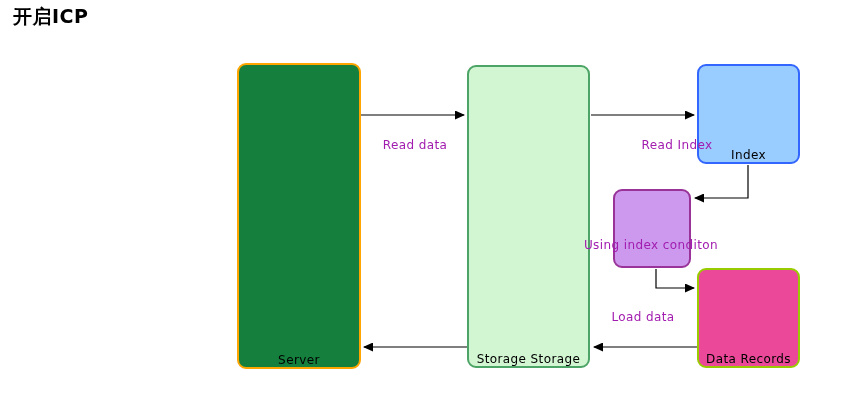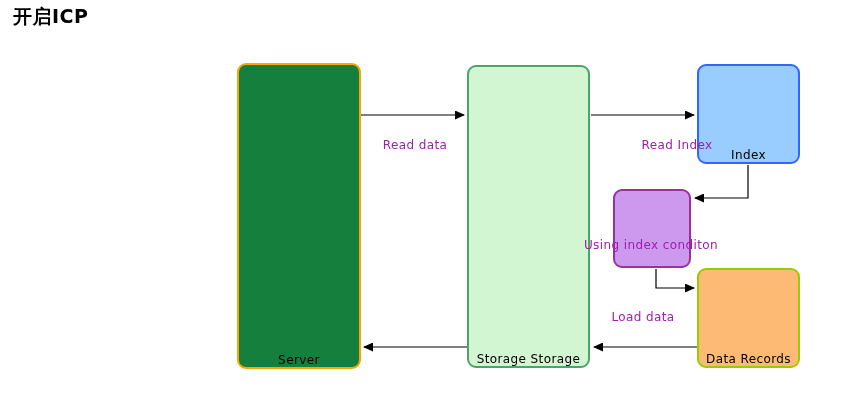--- a/index.html
+++ b/index.html
@@ -14,21 +14,21 @@
   .connectors{position:absolute;left:0;top:0;width:845px;height:408px;}
   .node{
     position:absolute;box-sizing:border-box;border-radius:9px;border:2px solid;
     display:flex;align-items:flex-end;justify-content:center;
     font-size:12px;color:#000;letter-spacing:0.4px;
   }
   .node-server{left:237px;top:63px;width:124px;height:306px;background:#15803d;border-color:#FFA500;}
   .node-storage{left:467px;top:65px;width:123px;height:303px;background:#D2F5D2;border-color:#4CA466;}
   .node-index{left:697px;top:64px;width:103px;height:100px;background:#99CCFF;border-color:#3366FF;}
   .node-condition{left:613px;top:189px;width:78px;height:79px;background:#CC99EE;border-color:#993399;}
-  .node-records{left:697px;top:268px;width:103px;height:100px;background:#fdba74;border-color:#99CC00;}
+  .node-records{left:697px;top:268px;width:103px;height:100px;background:#ec4899;border-color:#99CC00;}
   .edge-label{
     position:absolute;transform:translateX(-50%);white-space:nowrap;
     font-size:12px;color:#a21caf;letter-spacing:0.4px;z-index:5;
   }
   .lbl-read-data{left:415px;top:138px;}
   .lbl-read-index{left:645px;top:138px;margin-left:32px;}
   .lbl-condition{left:651px;top:238px;}
   .lbl-load-data{left:643px;top:310px;}
 </style>
 </head>

